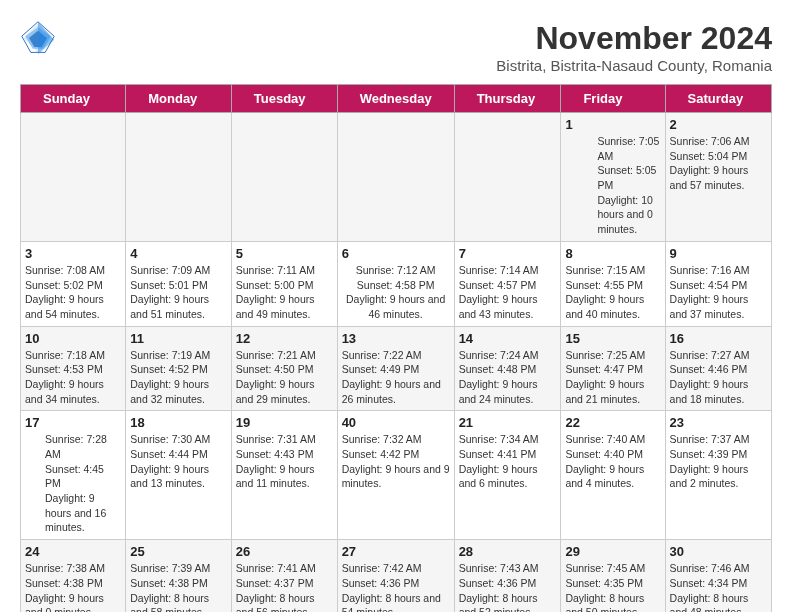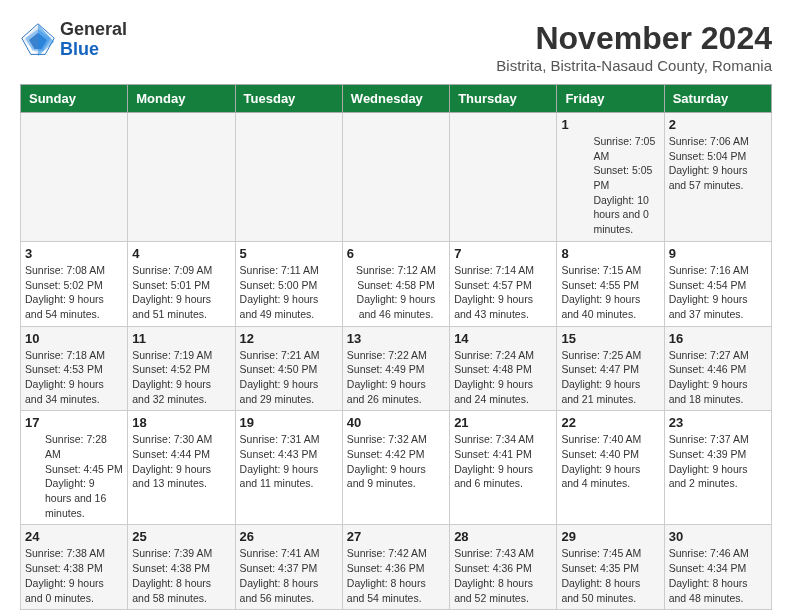--- a/index.html
+++ b/index.html
@@ -43,23 +43,23 @@
     .subtitle {
       font-size: 15px;
       color: #555;
     }
     .calendar {
       width: 100%;
       border-collapse: collapse;
       font-size: 11px;
     }
     .calendar thead tr th {
-      background-color: #15803d;
+      background-color: #be185d;
       color: #fff;
-      padding: 6px 8px;
+      padding: 6px 22px;
       text-align: left;
       font-size: 13px;
       font-weight: bold;
       border: 1px solid #aaa;
     }
     .calendar tbody tr td {
       vertical-align: top;
       border: 1px solid #ccc;
       padding: 4px;
       width: calc(100% / 7);
@@ -93,24 +93,20 @@
 
 <div class="header-area">
   <div class="logo">
     <svg class="logo-icon" viewBox="0 0 40 40">
       <polygon points="20,4 36,20 20,36 4,20" fill="#1565c0" opacity="0.15"></polygon>
       <polygon points="20,2 38,18 28,36 12,36 2,18" fill="none" stroke="#1565c0" stroke-width="1"></polygon>
       <polygon points="20,8 34,18 26,32 14,32 6,18" fill="#1e88e5" opacity="0.4"></polygon>
       <polygon points="20,12 30,20 24,30 16,30 10,20" fill="#1565c0" opacity="0.7"></polygon>
       <path d="M20,2 L38,22 L20,38" fill="#1e88e5" opacity="0.5"></path>
     </svg>
-    <div class="logo-text">
-      <div class="logo-general">General</div>
-      <div class="logo-blue">Blue</div>
-    </div>
   </div>
   <div class="title-area">
     <div class="month-title">November 2024</div>
     <div class="subtitle">Bistrita, Bistrita-Nasaud County, Romania</div>
   </div>
 </div>
 
 <table class="calendar">
   <thead>
     <tr>

